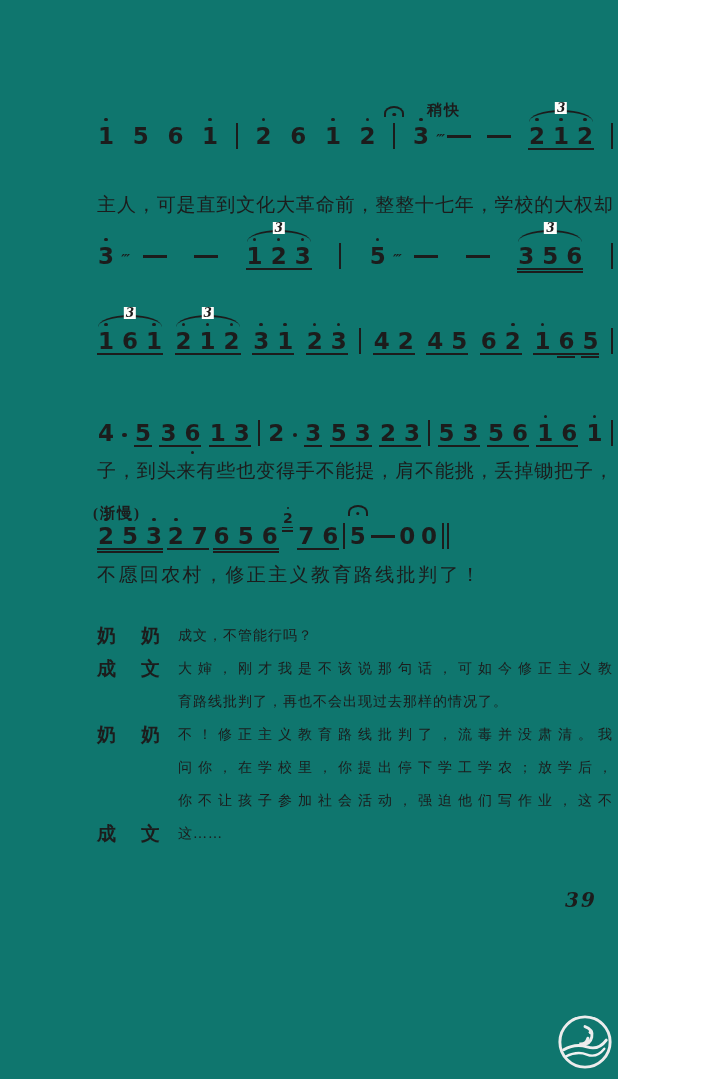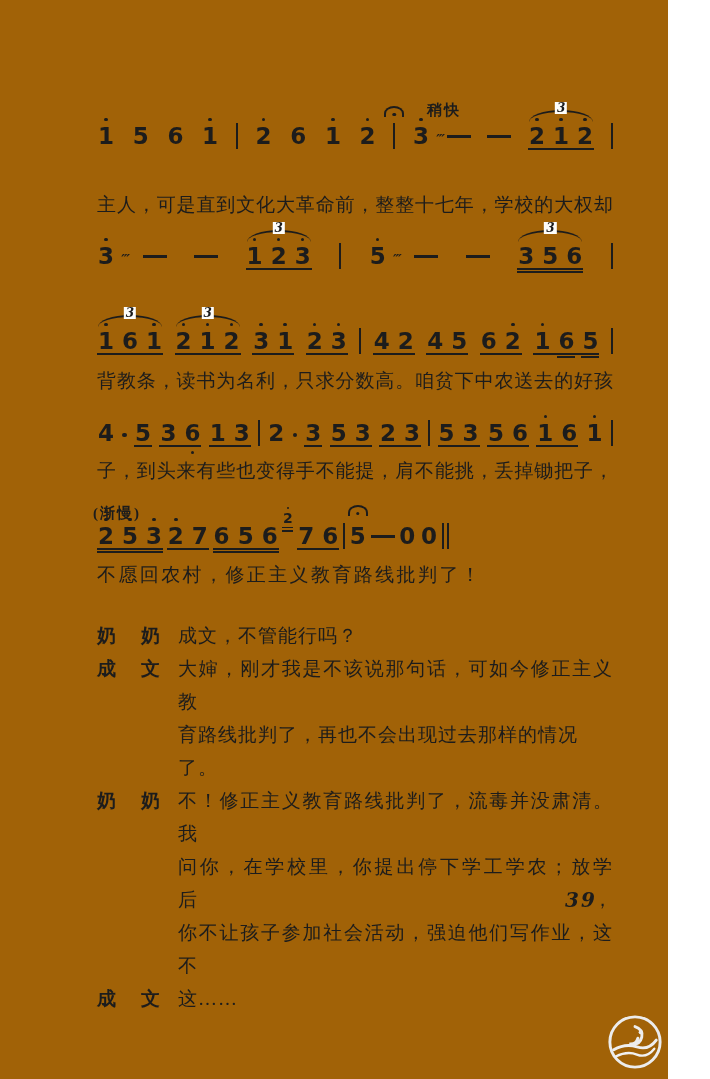--- a/index.html
+++ b/index.html
@@ -1,16 +1,16 @@
 <!DOCTYPE html>
 <html><head>
 <meta charset="utf-8">
 <style>
   html,body{margin:0;padding:0;background:#ffffff;}
-  .page{position:relative;width:668px;height:1079px;background:#a16207;overflow:hidden;
+  .page{position:relative;width:618px;height:1079px;background:#0f766e;overflow:hidden;
         font-family:"Liberation Serif","DejaVu Serif",serif;color:#1c1c1c;}
 
   
   .music{position:absolute;left:97px;top:0;width:516px;height:612px;}
   .mline{position:absolute;left:0;display:flex;justify-content:space-between;align-items:flex-end;height:40px;}
   .note{position:relative;display:inline-flex;flex-direction:column;align-items:center;padding:0 1px 9px 1px;}
   .num{font-family:"DejaVu Sans",sans-serif;font-weight:700;font-size:23px;line-height:22px;}
   .hidots{height:7px;display:flex;justify-content:center;align-items:flex-start;gap:2px;}
   .odot{width:3.4px;height:3.4px;border-radius:50%;background:#1c1c1c;display:block;}
   .lodots{position:absolute;bottom:-1px;left:0;right:0;display:flex;justify-content:center;gap:2px;}
@@ -38,21 +38,21 @@
   .tempo{position:absolute;font-size:15px;font-weight:600;letter-spacing:2px;}
   .lyric{position:absolute;left:0;width:516px;font-size:19px;line-height:24px;
          text-align:justify;text-align-last:justify;}
   .lyric.short{text-align:left;text-align-last:left;letter-spacing:2.4px;}
 
   
   .dialogue{position:absolute;left:97px;top:619px;width:516px;}
   .drow{display:flex;align-items:flex-start;}
   .speaker{width:63px;display:flex;justify-content:space-between;font-size:19px;line-height:33px;font-weight:600;}
   .dtext{margin-left:18px;width:435px;}
-  .dline{font-size:19px;line-height:33px;letter-spacing:1px;text-align:left;}
+  .dline{font-size:14px;line-height:33px;letter-spacing:1px;text-align:left;}
   .dline.full{text-align:justify;text-align-last:justify;}
 
   
   .pagenum{position:absolute;left:565px;top:888px;font:italic 700 20px "DejaVu Serif",serif;letter-spacing:2px;}
   .watermark{position:absolute;right:4px;bottom:8px;display:flex;align-items:center;gap:8px;}
   .wm-logo{width:58px;height:58px;}
   .wm-name{font-size:36px;font-weight:700;color:#ebebeb;letter-spacing:3px;line-height:38px;
            text-shadow:1px 1px 0 #ffffff,-1px -1px 0 #e2e2e2;}
   .wm-url{font-family:"DejaVu Sans",sans-serif;font-size:10.5px;color:#e4e4e4;letter-spacing:2.2px;
           margin-top:2px;text-align:center;}
@@ -346,21 +346,20 @@
             <span class="hidots"></span>
             <span class="num">5</span>
             <i class="ul" style="bottom: 3px;"></i>
           </span>
           <i class="gul" style="bottom: 6px;"></i>
         </span>
         <span class="barwrap">
           <i class="bar"></i>
         </span>
       </div>
-      <div class="lyric" style="top: 369px;">背教条，读书为名利，只求分数高。咱贫下中农送去的好孩</div>
       <div class="mline" style="top: 413px; width: 516px;">
         <span class="note">
           <span class="hidots"></span>
           <span class="num">4</span>
         </span>
         <span class="adot"></span>
         <span class="note">
           <span class="hidots"></span>
           <span class="num">5</span>
           <i class="ul" style="bottom: 6px;"></i>

